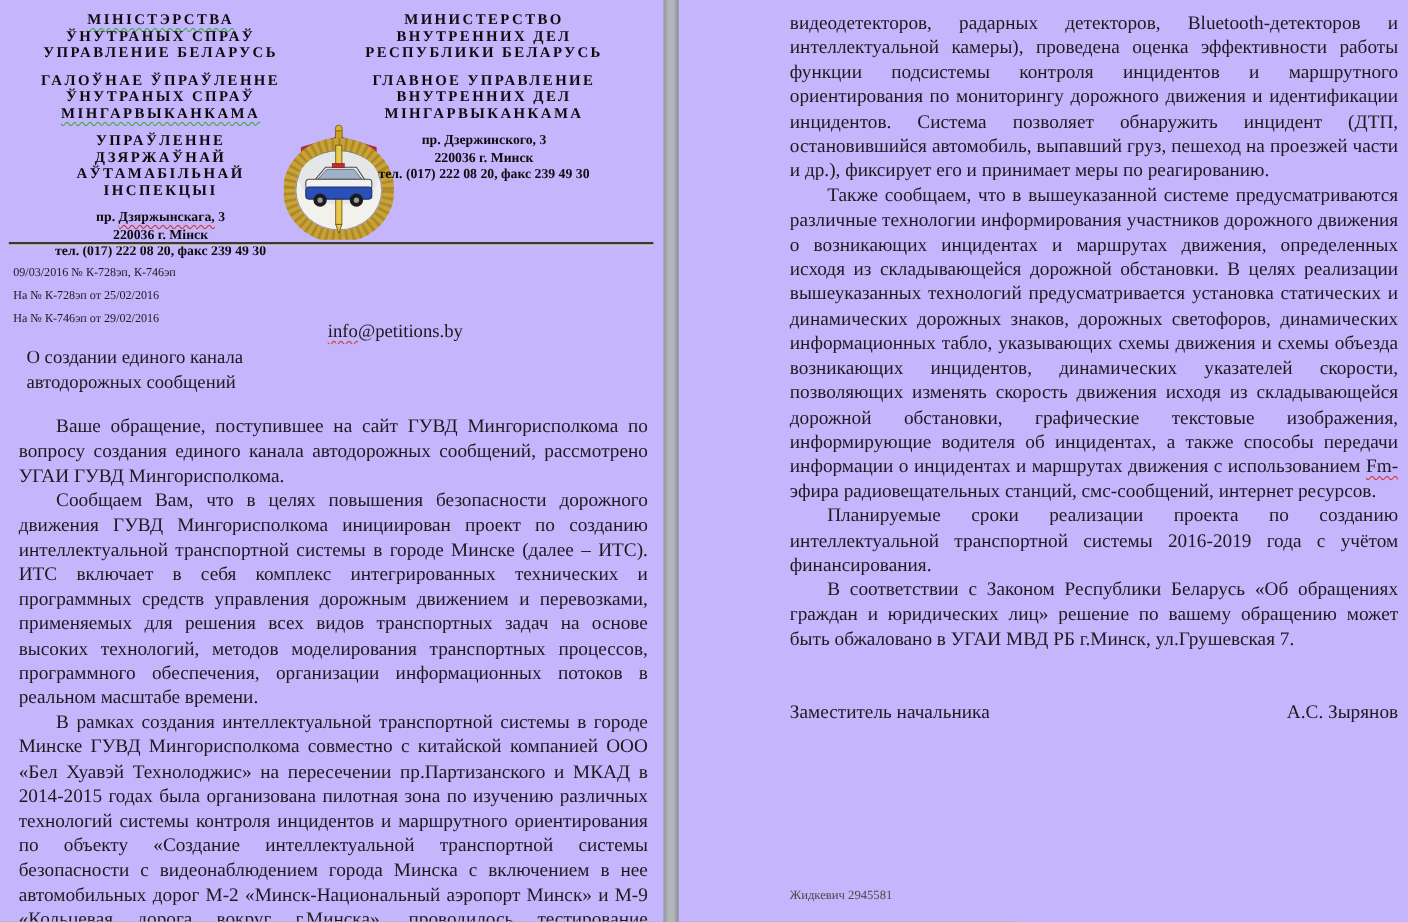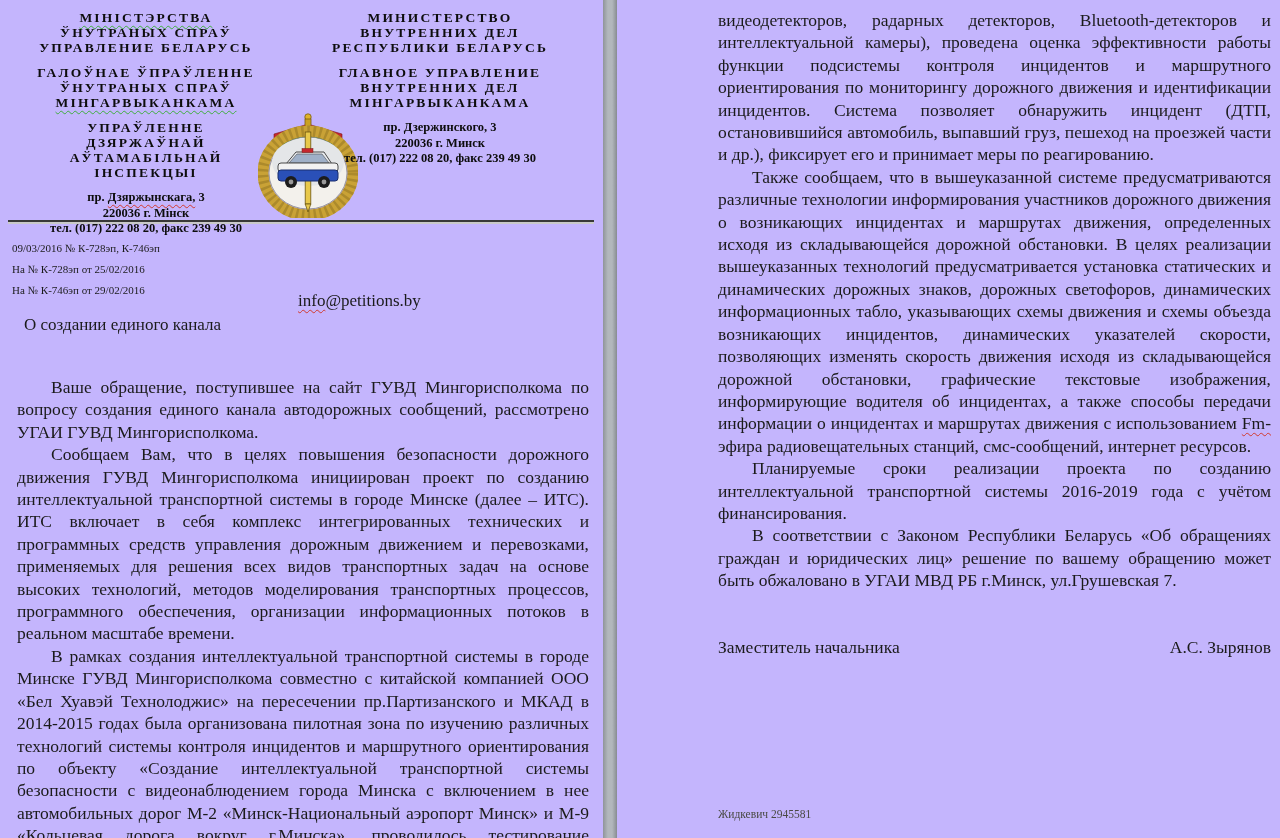--- a/index.html
+++ b/index.html
@@ -137,20 +137,21 @@
     <div class="ref-block">
       <div>09/03/2016 № К-728эп, К-746эп</div>
       <div>На № К-728эп от 25/02/2016</div>
       <div>На № К-746эп от 29/02/2016</div>
     </div>
 
     <div class="email"><span class="err-red">info</span><span>@petitions.by</span></div>
 
     <div class="subject">
       <div>О создании единого канала</div>
+      <div>автодорожных сообщений</div>
     </div>
 
     <div class="body-text lp-body">
       <p>Ваше обращение, поступившее на сайт ГУВД Мингорисполкома по вопросу создания единого канала автодорожных сообщений, рассмотрено УГАИ ГУВД Мингорисполкома.</p>
       <p>Сообщаем Вам, что в целях повышения безопасности дорожного движения ГУВД Мингорисполкома инициирован проект по созданию интеллектуальной транспортной системы в городе Минске (далее – ИТС). ИТС включает в себя комплекс интегрированных технических и программных средств управления дорожным движением и перевозками, применяемых для решения всех видов транспортных задач на основе высоких технологий, методов моделирования транспортных процессов, программного обеспечения, организации информационных потоков в реальном масштабе времени.</p>
       <p>В рамках создания интеллектуальной транспортной системы в городе Минске ГУВД Мингорисполкома совместно с китайской компанией ООО «Бел Хуавэй Технолоджис» на пересечении пр.Партизанского и МКАД в 2014-2015 годах была организована пилотная зона по изучению различных технологий системы контроля инцидентов и маршрутного ориентирования по объекту «Создание интеллектуальной транспортной системы безопасности с видеонаблюдением города Минска с включением в нее автомобильных дорог М-2 «Минск-Национальный аэропорт Минск» и М-9 «Кольцевая дорога вокруг г.Минска», проводилось тестирование оборудования пилотной зоны (обзорных камер,</p>
     </div>
   </div>
 
   <div class="page-divider"></div>

